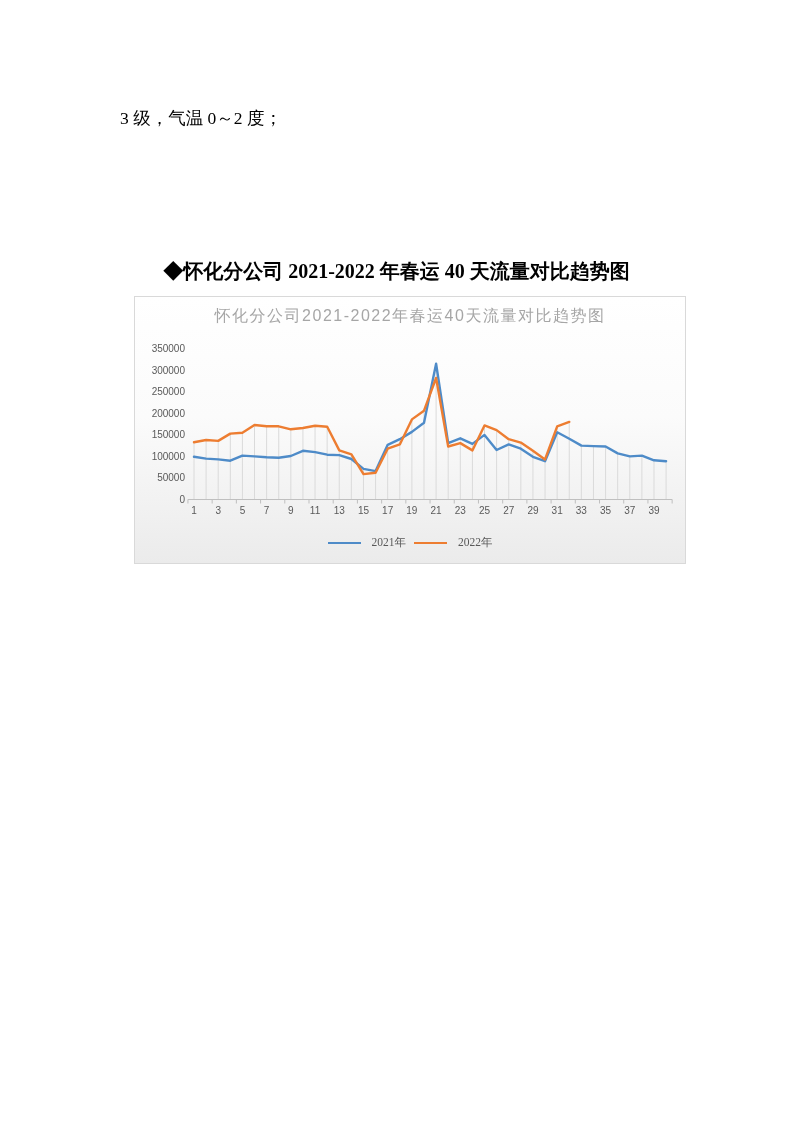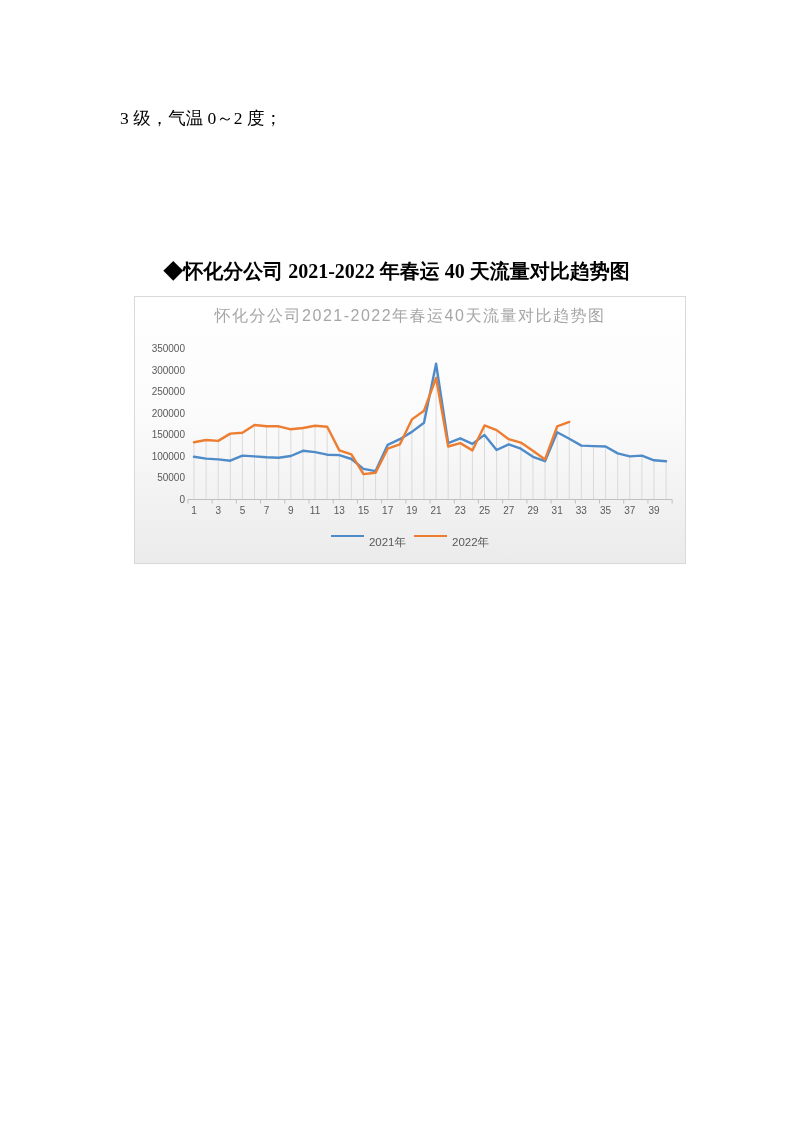--- a/index.html
+++ b/index.html
@@ -14,21 +14,21 @@
                box-sizing:border-box;border:1px solid #d9d9d9;border-radius:0;
                background:linear-gradient(180deg,#ffffff 0%,#fbfbfb 45%,#ebebeb 100%);margin-left:13px;}
   .chart-title{position:absolute;top:9px;left:0;width:100%;text-align:center;
                font-family:"Liberation Sans",sans-serif;font-size:16px;color:#a6a6a6;
                letter-spacing:1.5px;white-space:nowrap;}
   .chart-plot{position:absolute;left:0;top:0;}
   .chart-plot text{font-family:"Liberation Sans",sans-serif;font-size:10px;fill:#595959;}
   .chart-legend{position:absolute;top:238px;left:0;width:100%;display:flex;
                 justify-content:center;align-items:center;gap:8px;
                 font-family:"Liberation Sans",sans-serif;font-size:11.5px;color:#595959;}
-  .legend-item{display:flex;align-items:flex-start;gap:5px;}
+  .legend-item{display:flex;align-items:center;gap:11px;font-family:Liberation Serif, serif;}
   .legend-line{display:inline-block;width:33px;height:0;border-top:2.5px solid #888;}
 </style>
 </head>
 <body>
 
 <div class="page">
 
   <div class="doc-line" style="top:106px;">3 级，气温 0～2 度；</div>
 
   <div class="section-heading">◆怀化分公司 2021-2022 年春运 40 天流量对比趋势图</div>

